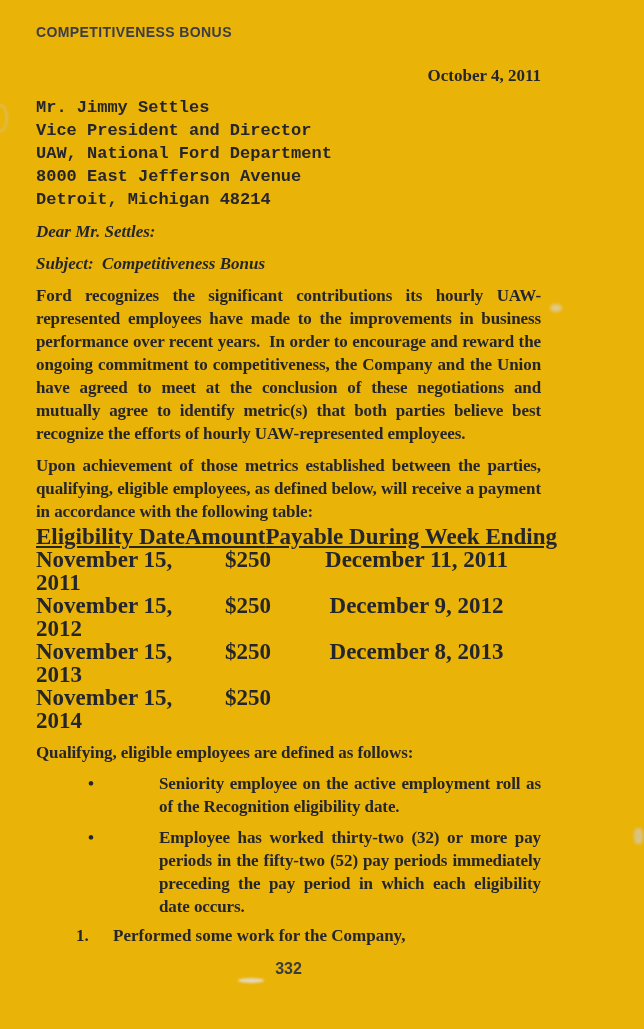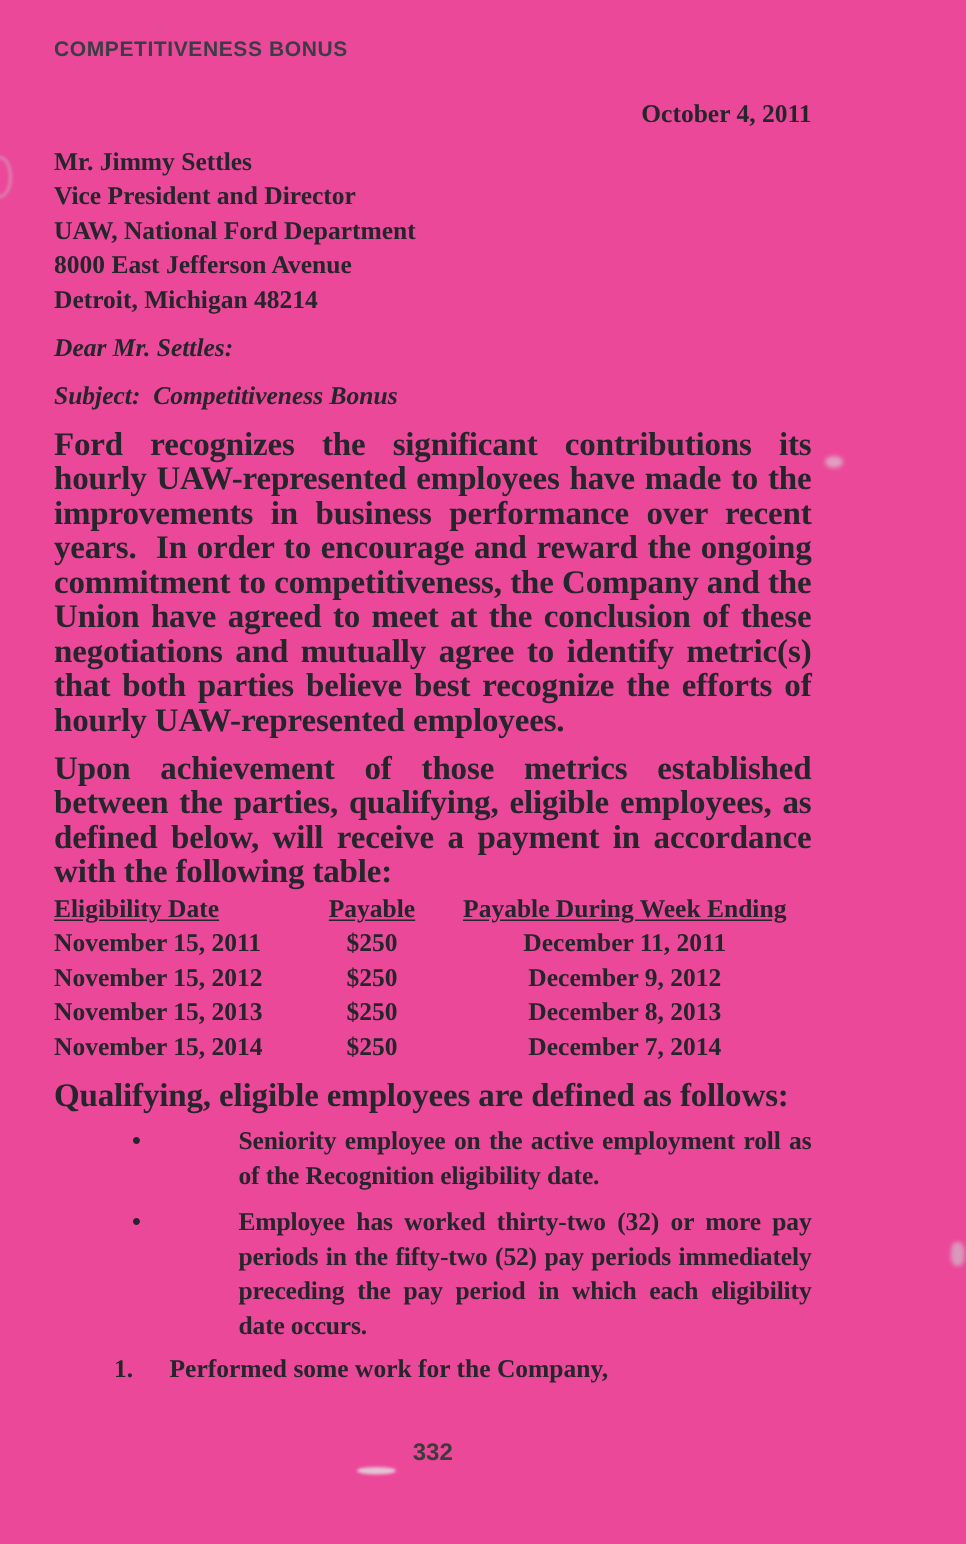--- a/index.html
+++ b/index.html
@@ -1,21 +1,21 @@
 <!DOCTYPE html>
 <html><head>
 <meta charset="utf-8">
 <style>
   * { margin: 0; padding: 0; box-sizing: border-box; }
   html, body { background: #ffffff; }
   .page {
     position: relative;
     width: 644px;
     height: 1029px;
-    background: #ec4899;
+    background: #eab308;
     overflow: hidden;
     font-family: "Liberation Serif", "DejaVu Serif", serif;
     font-weight: bold;
     color: #25252c;
   }
   .content {
     position: absolute;
     left: 36px;
     top: 0;
     width: 505px;
@@ -28,39 +28,39 @@
     color: #3b3c46;
     margin-top: 24px;
   }
   .date-line {
     text-align: right;
     font-size: 17px;
     line-height: 23px;
     margin-top: 24px;
   }
   .address { margin-top: 9px; }
-  .address div { font-size: 17px; line-height: 23px; }
+  .address div { font-size: 17px; line-height: 23px; font-family: Liberation Mono, monospace; }
   .salutation, .subject {
     font-size: 17px;
     line-height: 23px;
     margin-top: 9px;
     white-space: pre-wrap;
     font-style: italic;
   }
   .para {
-    font-size: 22px;
+    font-size: 17px;
     line-height: 23px;
     text-align: justify;
     white-space: pre-wrap;
     letter-spacing: -0.1px;
     margin-top: 9px;
   }
   .pay-table {
     margin-top: 2px;
-    font-size: 17px;
+    font-size: 23px;
     line-height: 23px;
   }
   .pt-row { display: flex; }
   .pt-c1 { width: 168px; text-align: left; }
   .pt-c2 { width: 88px; text-align: center; }
   .pt-c3 { flex: 1; text-align: center; }
   .pt-head .pt-c1, .pt-head .pt-c2, .pt-head .pt-c3 { white-space: nowrap; }
   .pt-head span { text-decoration: underline; text-underline-offset: 2px; }
   .bullet-item { display: flex; margin-top: 8px; }
   .bullet-marker {
@@ -151,42 +151,41 @@
 
     <div class="subject">Subject:  Competitiveness Bonus</div>
 
     <p class="para">Ford recognizes the significant contributions its hourly UAW-represented employees have made to the improvements in business performance over recent years.  In order to encourage and reward the ongoing commitment to competitiveness, the Company and the Union have agreed to meet at the conclusion of these negotiations and mutually agree to identify metric(s) that both parties believe best recognize the efforts of hourly UAW-represented employees.</p>
 
     <p class="para">Upon achievement of those metrics established between the parties, qualifying, eligible employees, as defined below, will receive a payment in accordance with the following table:</p>
 
     <div class="pay-table">
       <div class="pt-row pt-head">
         <div class="pt-c1"><span>Eligibility Date</span></div>
-        <div class="pt-c2"><span>Payable</span></div>
+        <div class="pt-c2"><span>Amount</span></div>
         <div class="pt-c3"><span>Payable During Week Ending</span></div>
       </div>
       <div class="pt-row">
         <div class="pt-c1">November 15, 2011</div>
         <div class="pt-c2">$250</div>
         <div class="pt-c3">December 11, 2011</div>
       </div>
       <div class="pt-row">
         <div class="pt-c1">November 15, 2012</div>
         <div class="pt-c2">$250</div>
         <div class="pt-c3">December 9, 2012</div>
       </div>
       <div class="pt-row">
         <div class="pt-c1">November 15, 2013</div>
         <div class="pt-c2">$250</div>
         <div class="pt-c3">December 8, 2013</div>
       </div>
       <div class="pt-row">
         <div class="pt-c1">November 15, 2014</div>
         <div class="pt-c2">$250</div>
-        <div class="pt-c3">December 7, 2014</div>
       </div>
     </div>
 
     <p class="para">Qualifying, eligible employees are defined as follows:</p>
 
     <div class="bullet-item">
       <div class="bullet-marker">•</div>
       <div class="bullet-text">Seniority employee on the active employment roll as of the Recognition eligibility date.</div>
     </div>
 

